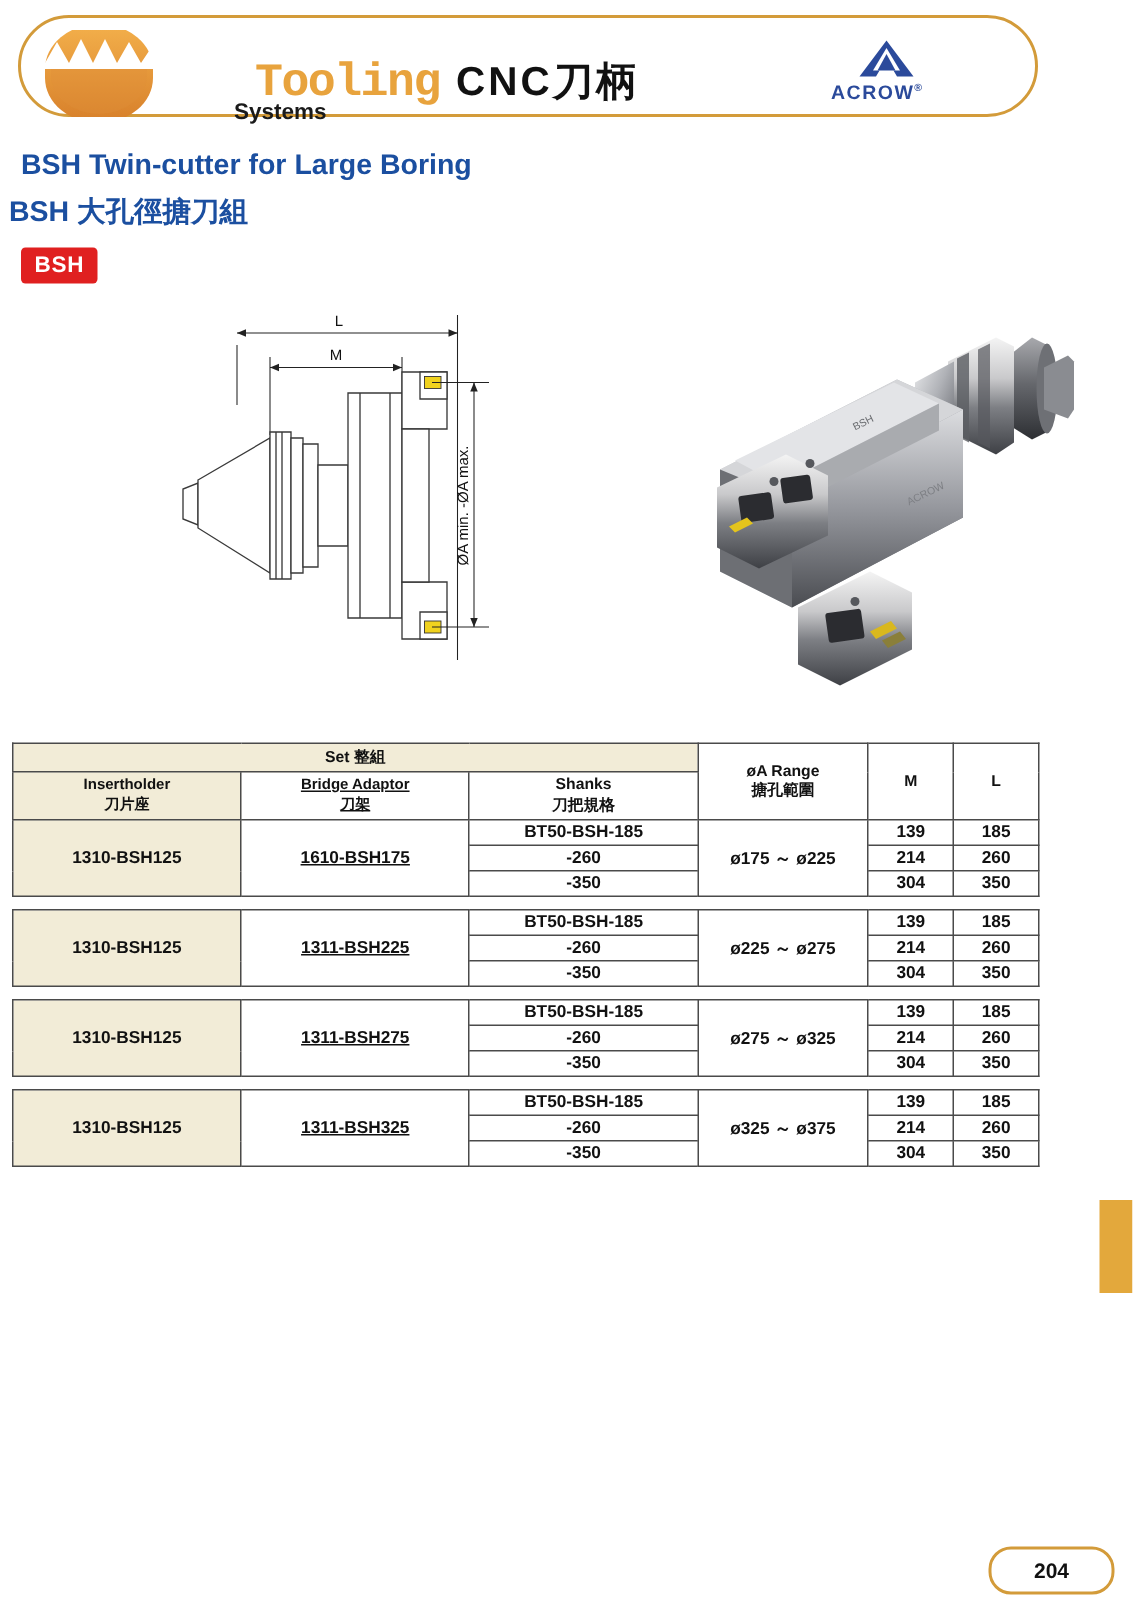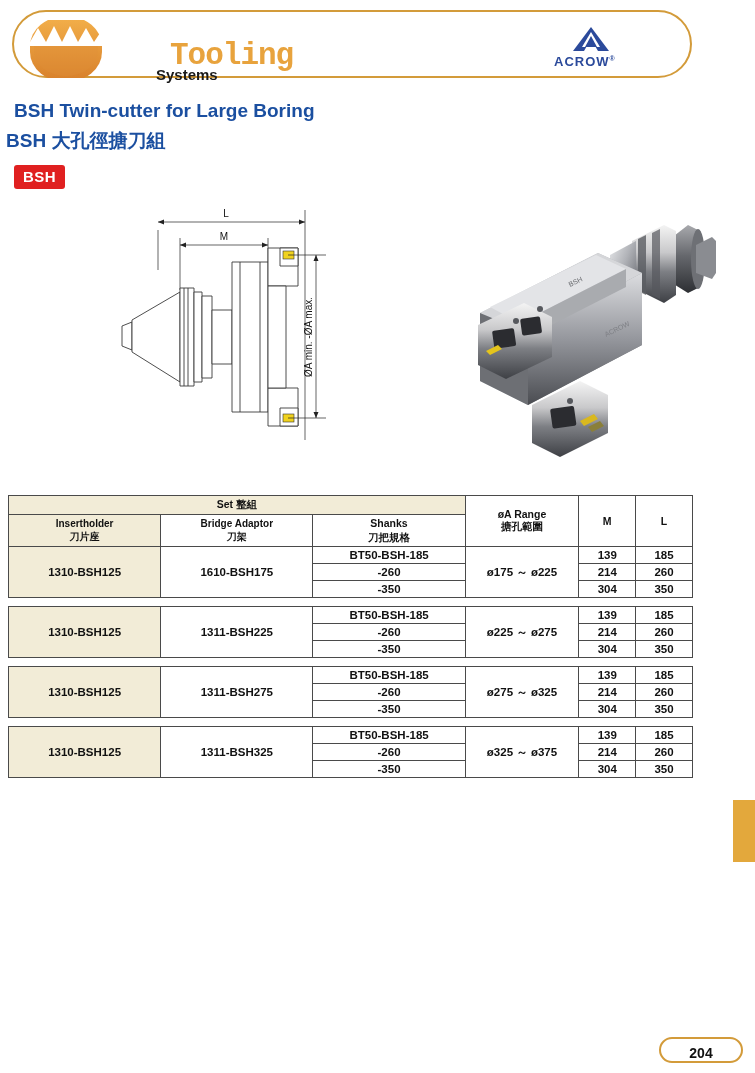--- a/index.html
+++ b/index.html
@@ -147,21 +147,21 @@
     font-size: 10.5px;
     line-height: 1.25;
     height: 32px;
   }
   .hdr-white {
     background: #ffffff;
     font-size: 10.5px;
     height: 49px;
   }
   .col-ih   { width: 150px; background: #f2ecd7; }
-  .col-br   { width: 150px; background: #ffffff; }
+  .col-br   { width: 150px; background: #ffffff; text-decoration: underline; }
   .col-sh   { width: 150px; background: #ffffff; }
   .col-oa   { width: 112px; background: #ffffff; }
   .col-m    { width: 56px;  background: #ffffff; }
   .col-l    { width: 56px;  background: #ffffff; }
   .data-row td { height: 17px; font-size: 11.5px; }
   .shank-cell { text-align: center; font-size: 11.5px; }
   .shank-dash { text-align: right; padding-right: 42px; }
   .gap-row td {
     border: none;
     height: 9px;
@@ -171,21 +171,21 @@
   
   .side-tab {
     position: absolute;
     right: 0px; top: 800px;
     width: 22px; height: 62px;
     background: #e3a83c;
   }
   .page-num-wrap {
     position: absolute;
     right: 12px; bottom: 10px;
-    width: 84px; height: 26px;
+    width: 84px; height: 32px;
     border: 2px solid #d39b3a;
     border-radius: 15px;
     background: #ffffff;
   }
   .page-num {
     position: absolute;
     left: 0; right: 0; top: 6px;
     text-align: center;
     font-size: 14px;
     font-weight: bold;
@@ -211,20 +211,21 @@
         </linearGradient>
       </defs>
       <path d="M2,26 A36,30 0 0 1 74,26 L74,32 A36,30 0 0 1 2,32 Z" fill="url(#arcg)"></path>
       <path d="M2,22 L10,8 L18,22 L26,6 L34,22 L42,6 L50,22 L58,8 L66,22 L74,10 L74,26 L2,26 Z" fill="#ffffff"></path>
       <path d="M6,30 A32,26 0 0 0 70,30 L70,26 L6,26 Z" fill="#e0903a" opacity="0.35"></path>
     </svg>
   </div>
 
   <div class="header-title-tooling">Tooling</div>
   <div class="header-title-systems">Systems</div>
+  <div class="header-title-cn">CNC刀柄</div>
 
   <div class="acrow-logo">
     <div class="acrow-mark">
       <svg width="38" height="26" viewBox="0 0 38 26">
         <path d="M19,1 L37,25 L26,25 L19,13 L12,25 L1,25 Z" fill="#2b4a9b"></path>
         <path d="M19,6 L28,21 L10,21 Z" fill="#ffffff"></path>
         <path d="M19,10 L25,21 L13,21 Z" fill="#2b4a9b"></path>
       </svg>
     </div>
     <div class="acrow-text"><span>ACROW</span><sup>®</sup></div>

